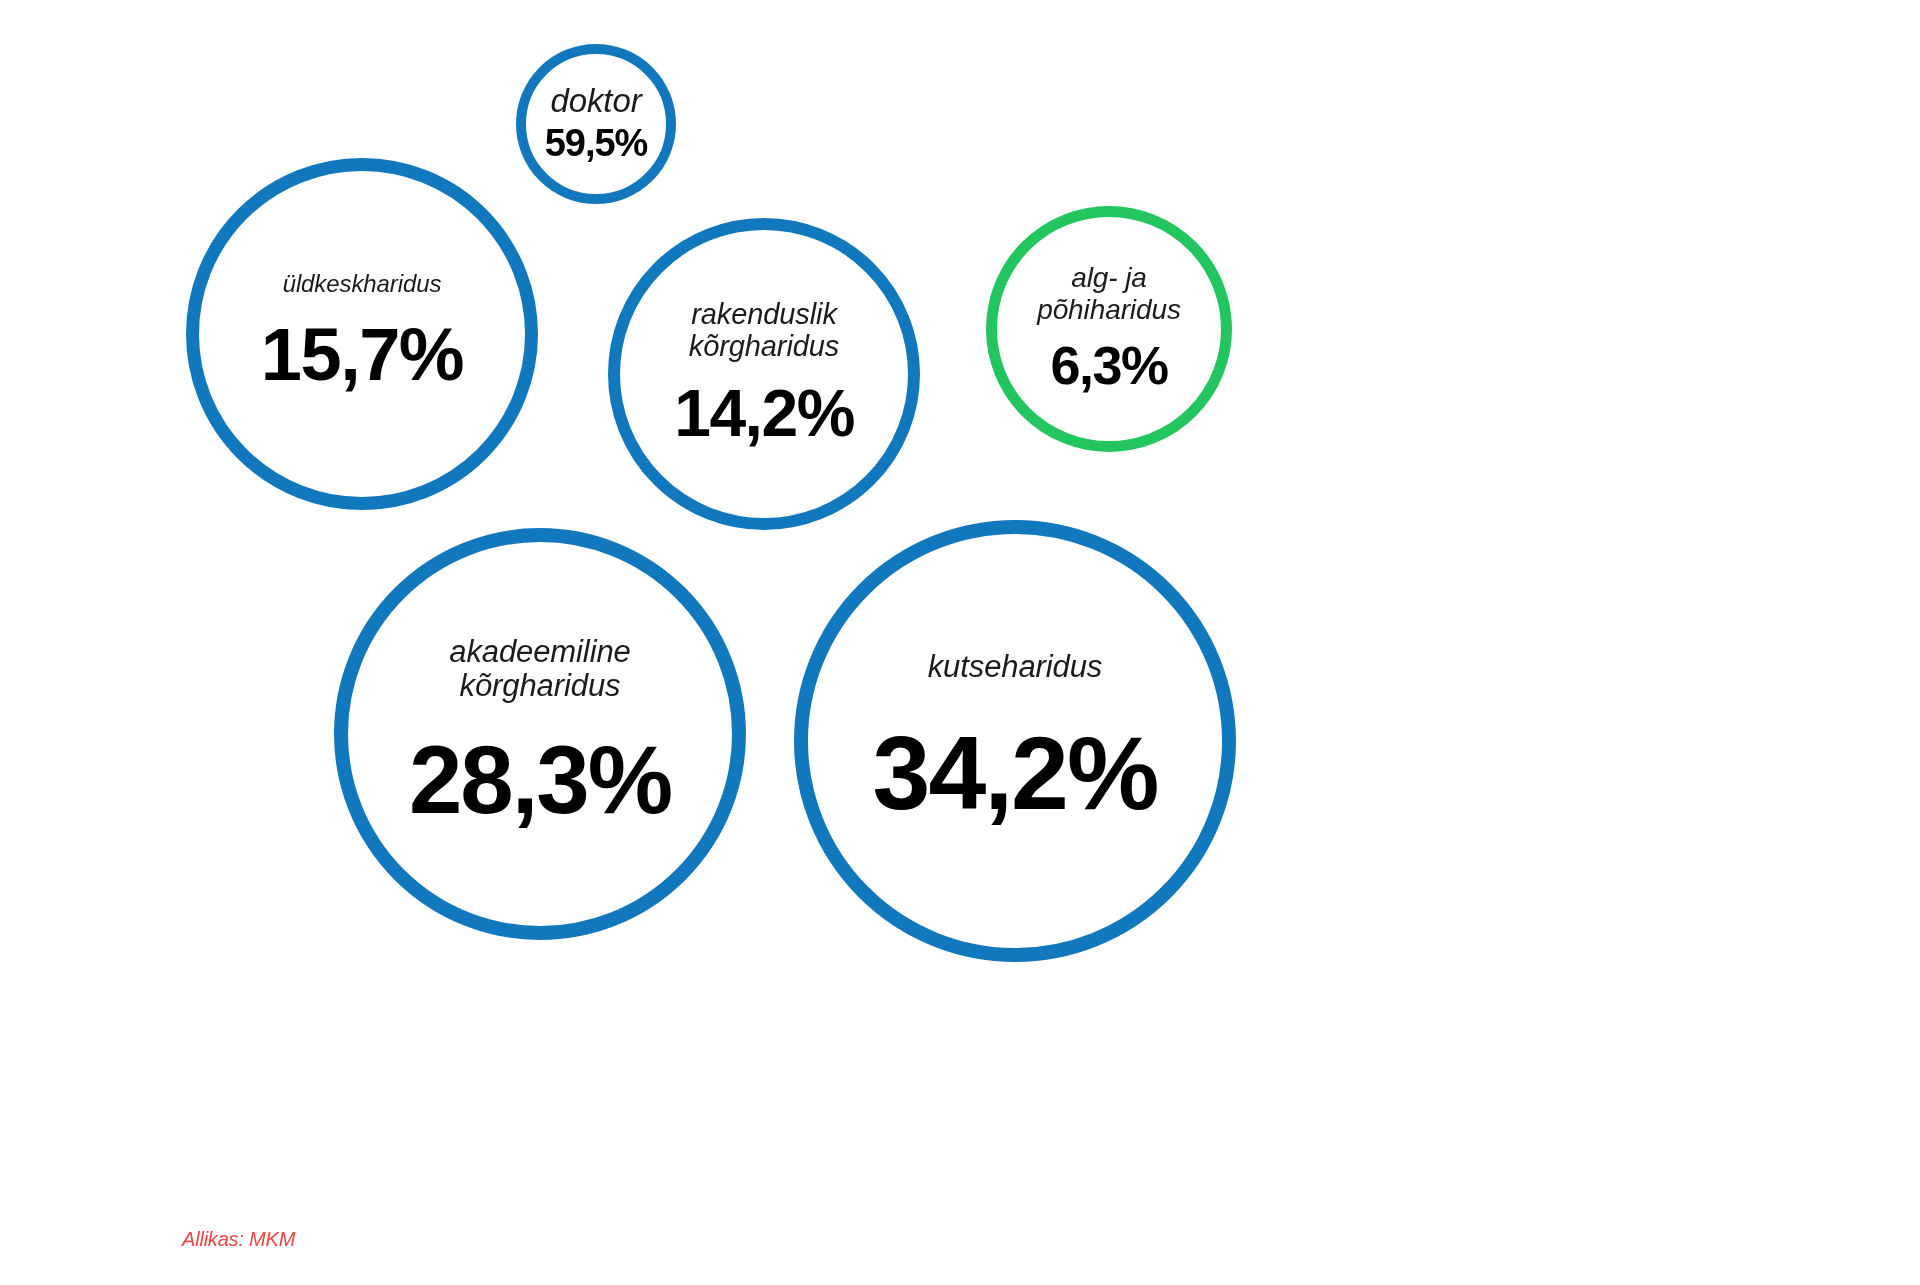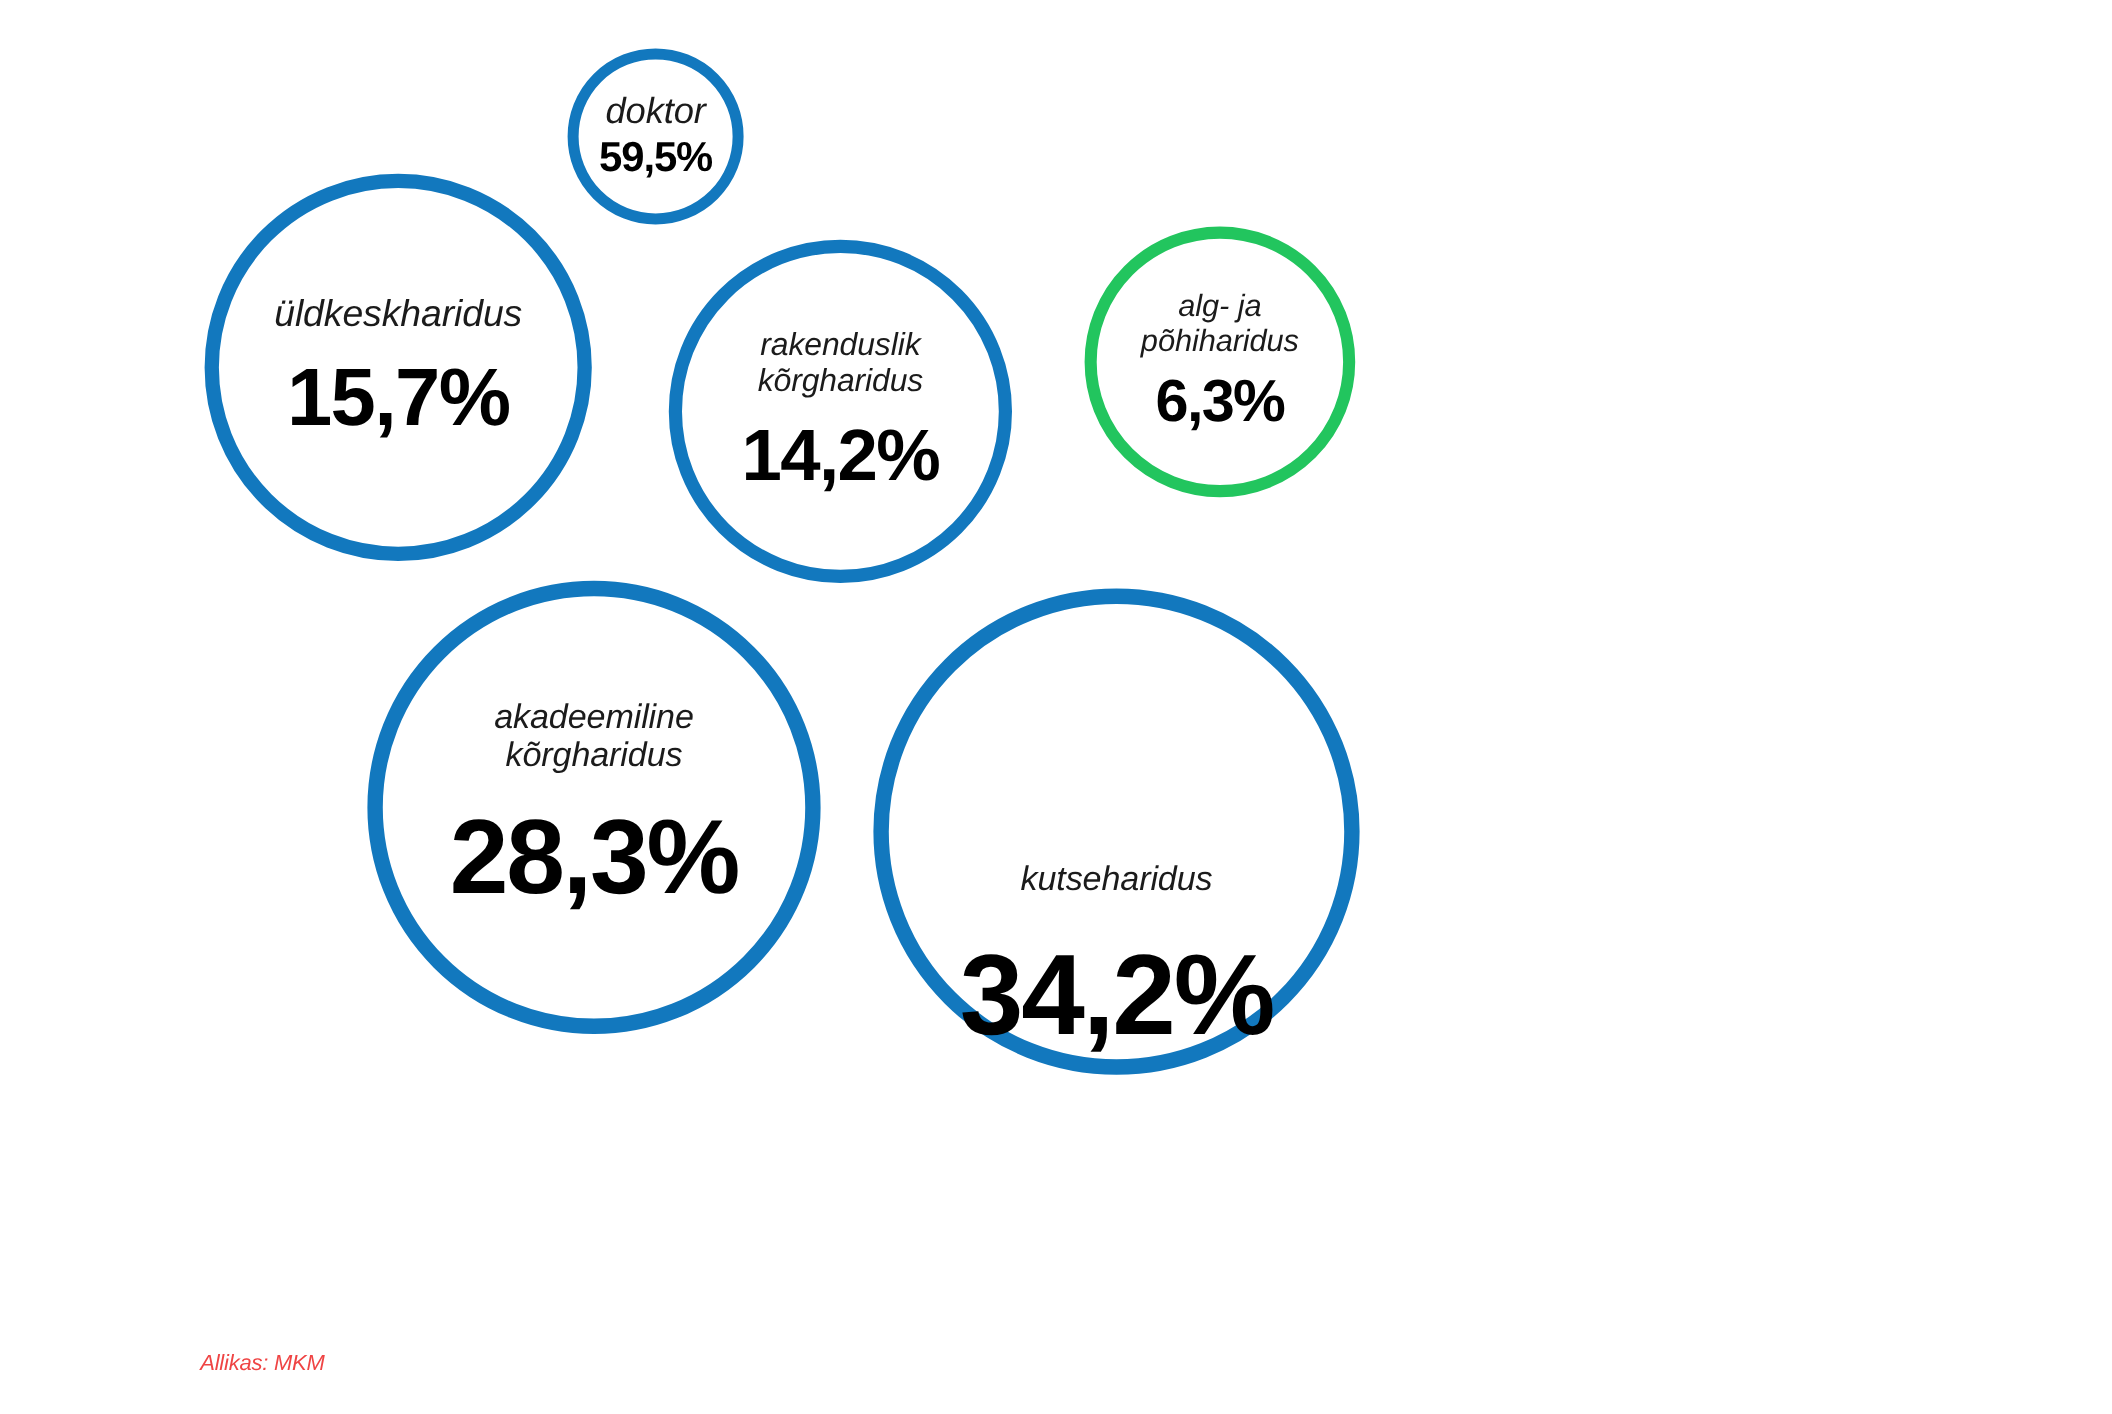--- a/index.html
+++ b/index.html
@@ -62,21 +62,21 @@
     border: 10px solid #1278be;
   }
   .b-doktor .bubble-label { font-size: 33px; }
   .b-doktor .bubble-value { font-size: 38px; margin-top: 2px; letter-spacing: -1px; }
 
   .b-uldkesk {
     left: 186px;  top: 158px;
     width: 352px; height: 352px;
     border: 13px solid #1278be;
   }
-  .b-uldkesk .bubble-label { font-size: 34px; }
+  .b-uldkesk .bubble-label { font-size: 24px; }
   .b-uldkesk .bubble-value { font-size: 74px; margin-top: 16px; }
 
   .b-rakenduslik {
     left: 608px;  top: 218px;
     width: 312px; height: 312px;
     border: 12px solid #1278be;
   }
   .b-rakenduslik .bubble-label { font-size: 29px; }
   .b-rakenduslik .bubble-value { font-size: 66px; margin-top: 14px; }
 
@@ -90,24 +90,23 @@
 
   .b-akadeemiline {
     left: 334px;  top: 528px;
     width: 412px; height: 412px;
     border: 14px solid #1278be;
   }
   .b-akadeemiline .bubble-label { font-size: 31px; }
   .b-akadeemiline .bubble-value { font-size: 96px; margin-top: 22px; letter-spacing: -2px; }
 
   .b-kutse {
-    left: 794px;  top: 535px;
+    left: 794px;  top: 520px;
     width: 442px; height: 442px;
     border: 14px solid #1278be;
-    justify-content: flex-end;
   }
   .b-kutse .bubble-label { font-size: 31px; }
   .b-kutse .bubble-value { font-size: 104px; margin-top: 30px; letter-spacing: -2px; }
 
   .source-note {
     position: absolute;
     left: 182px;
     top: 1228px;
     font-size: 20px;
     font-style: italic;

